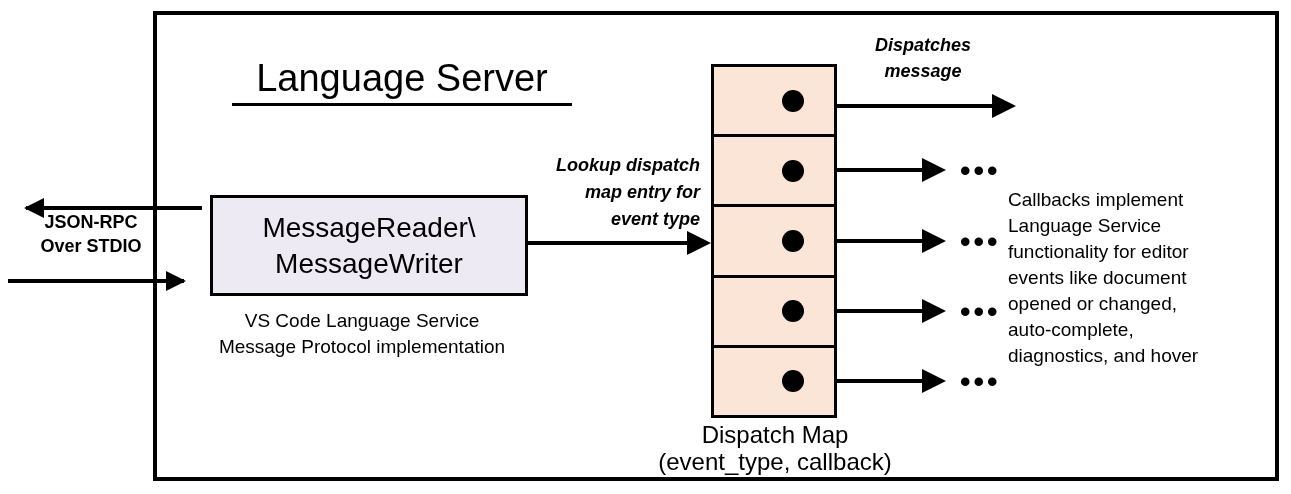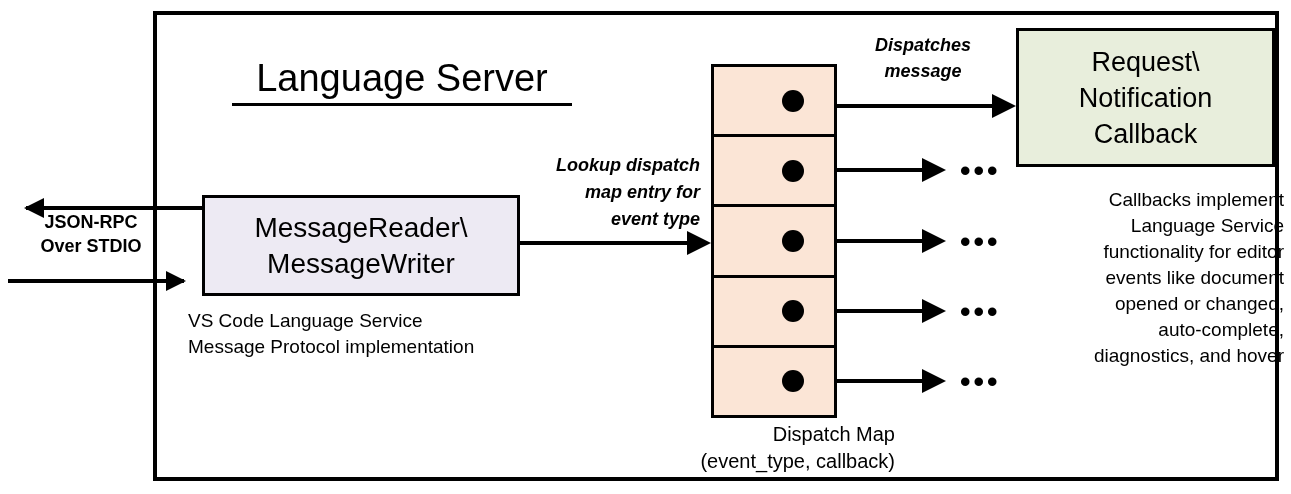--- a/index.html
+++ b/index.html
@@ -32,30 +32,30 @@
   
   #protocol-label{
     left:16px;top:210px;width:150px;
     font-size:18px;line-height:24px;
     font-weight:bold;
     text-align:center;
   }
 
   
   #message-io-box{
-    left:202px;top:195px;width:318px;height:101px;
+    left:210px;top:195px;width:318px;height:101px;
     background:#EDEAF3;
     border:3px solid #000;
     box-sizing:border-box;
     display:flex;align-items:center;justify-content:center;
     font-size:28px;line-height:36px;text-align:center;
   }
   #message-io-caption{
     left:188px;top:308px;width:348px;
-    font-size:19px;line-height:26px;text-align:left;
+    font-size:19px;line-height:26px;text-align:center;
   }
 
   
   #lookup-label{
     left:520px;top:152px;width:180px;
     font-size:18px;line-height:27px;
     font-style:italic;font-weight:bold;
     text-align:right;
   }
 
@@ -76,21 +76,21 @@
   .map-dot{
     position:absolute;
     left:68px;top:50%;
     width:22px;height:22px;
     margin-top:-11px;
     border-radius:50%;
     background:#000;
   }
   #dispatch-map-caption{
     left:655px;top:421px;width:240px;
-    font-size:20px;line-height:27px;text-align:right;
+    font-size:24px;line-height:27px;text-align:center;
   }
 
   
   #dispatches-label{
     left:838px;top:32px;width:170px;
     font-size:18px;line-height:26px;
     font-style:italic;font-weight:bold;
     text-align:center;
   }
 
@@ -98,21 +98,21 @@
   #callback-box{
     left:1016px;top:28px;width:259px;height:139px;
     background:#E8EEDC;
     border:3px solid #000;
     box-sizing:border-box;
     display:flex;align-items:center;justify-content:center;
     font-size:27px;line-height:36px;text-align:center;
   }
   #callback-caption{
     left:1008px;top:187px;width:276px;
-    font-size:19px;line-height:26px;text-align:right;
+    font-size:19px;line-height:26px;text-align:left;
   }
 
   
   #arrows{left:0;top:0;width:1291px;height:494px;pointer-events:none;}
 
   
   .ellipsis{
     font-size:30px;line-height:1;font-weight:bold;
     letter-spacing:3px;
   }
@@ -218,27 +218,20 @@
   <div id="dispatches-label" class="abs">
     <div>Dispatches</div>
     <div>message</div>
   </div>
 
   <div class="abs ellipsis" style="left:960px;top:156px;">•••</div>
   <div class="abs ellipsis" style="left:960px;top:227px;">•••</div>
   <div class="abs ellipsis" style="left:960px;top:297px;">•••</div>
   <div class="abs ellipsis" style="left:960px;top:367px;">•••</div>
 
-  <div id="callback-box" class="abs">
-    <div>
-      <div>Request\</div>
-      <div>Notification</div>
-      <div>Callback</div>
-    </div>
-  </div>
   <div id="callback-caption" class="abs">
     <div>Callbacks implement</div>
     <div>Language Service</div>
     <div>functionality for editor</div>
     <div>events like document</div>
     <div>opened or changed,</div>
     <div>auto-complete,</div>
     <div>diagnostics, and hover</div>
   </div>
 

